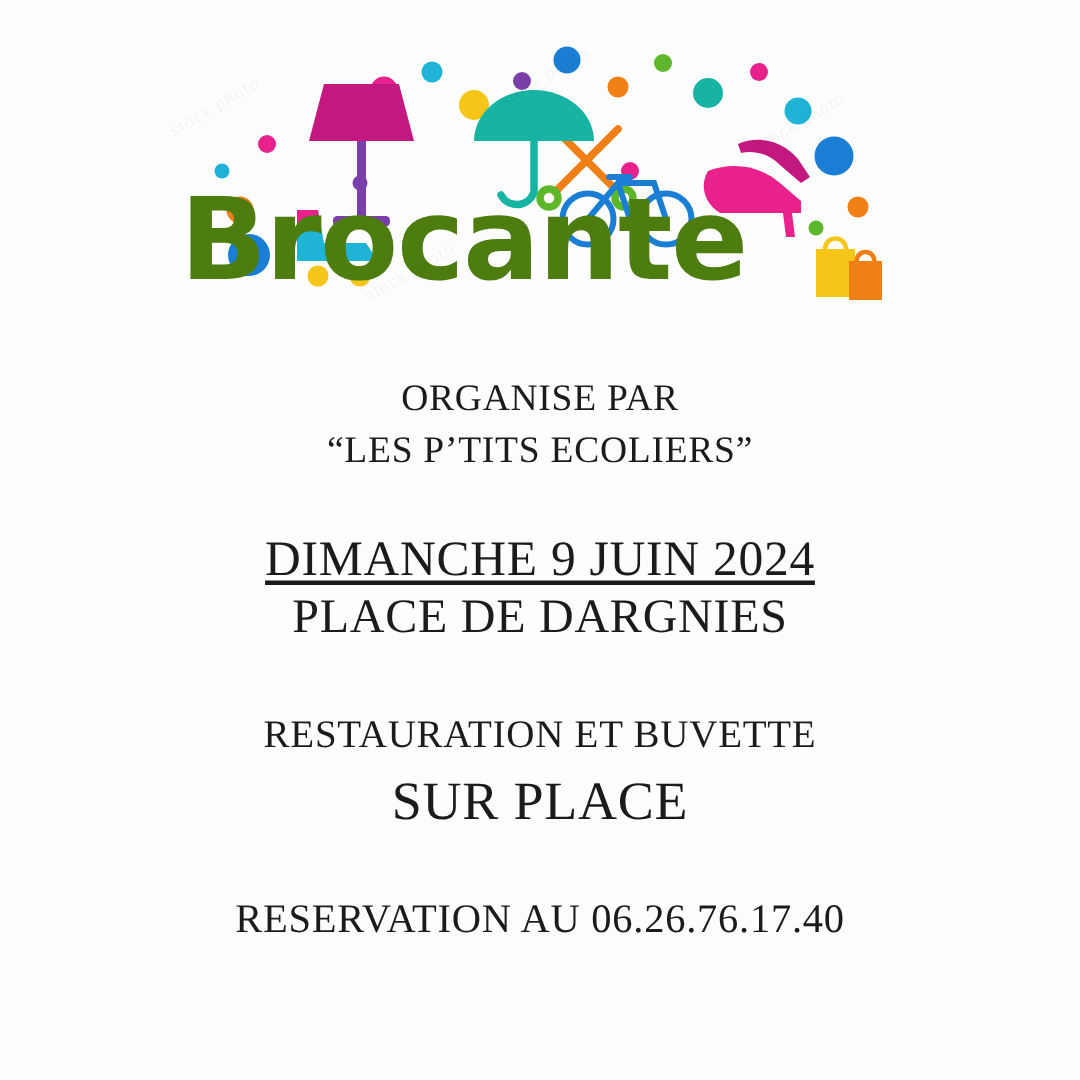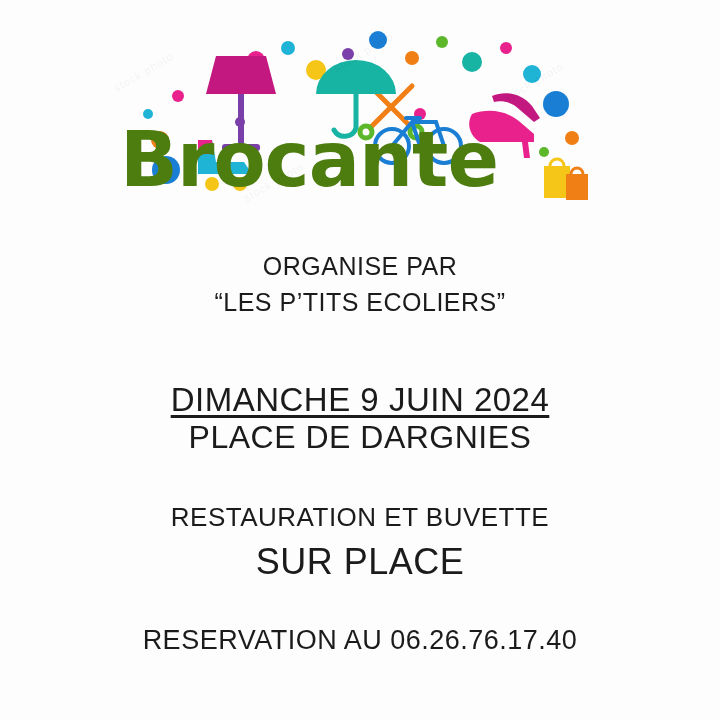--- a/index.html
+++ b/index.html
@@ -46,39 +46,39 @@
     font-size: 76px;
     letter-spacing: -1px;
     color: #4d7c0f;
     line-height: 1;
   }
   
   .text-block {
     width: 100%;
     text-align: center;
     color: #1b1b1b;
-    font-family: Liberation Sans, sans-serif;
+    font-family: Liberation Serif, serif;
   }
   .line {
     display: block;
     text-transform: uppercase;
   }
   .organiser1 {
     font-size: 25px;
     margin-top: 34px;
     letter-spacing: 0.5px;
   }
   .organiser2 {
     font-size: 25px;
     margin-top: 7px;
     letter-spacing: 0.5px;
   }
   .date {
     font-size: 33px;
-    margin-top: 64px;
+    margin-top: 40px;
     text-decoration: underline;
     text-underline-offset: 4px;
     letter-spacing: 0.5px;
   }
   .place {
     font-size: 32px;
     letter-spacing: 0.5px;
   }
   .price {
     font-size: 29px;

